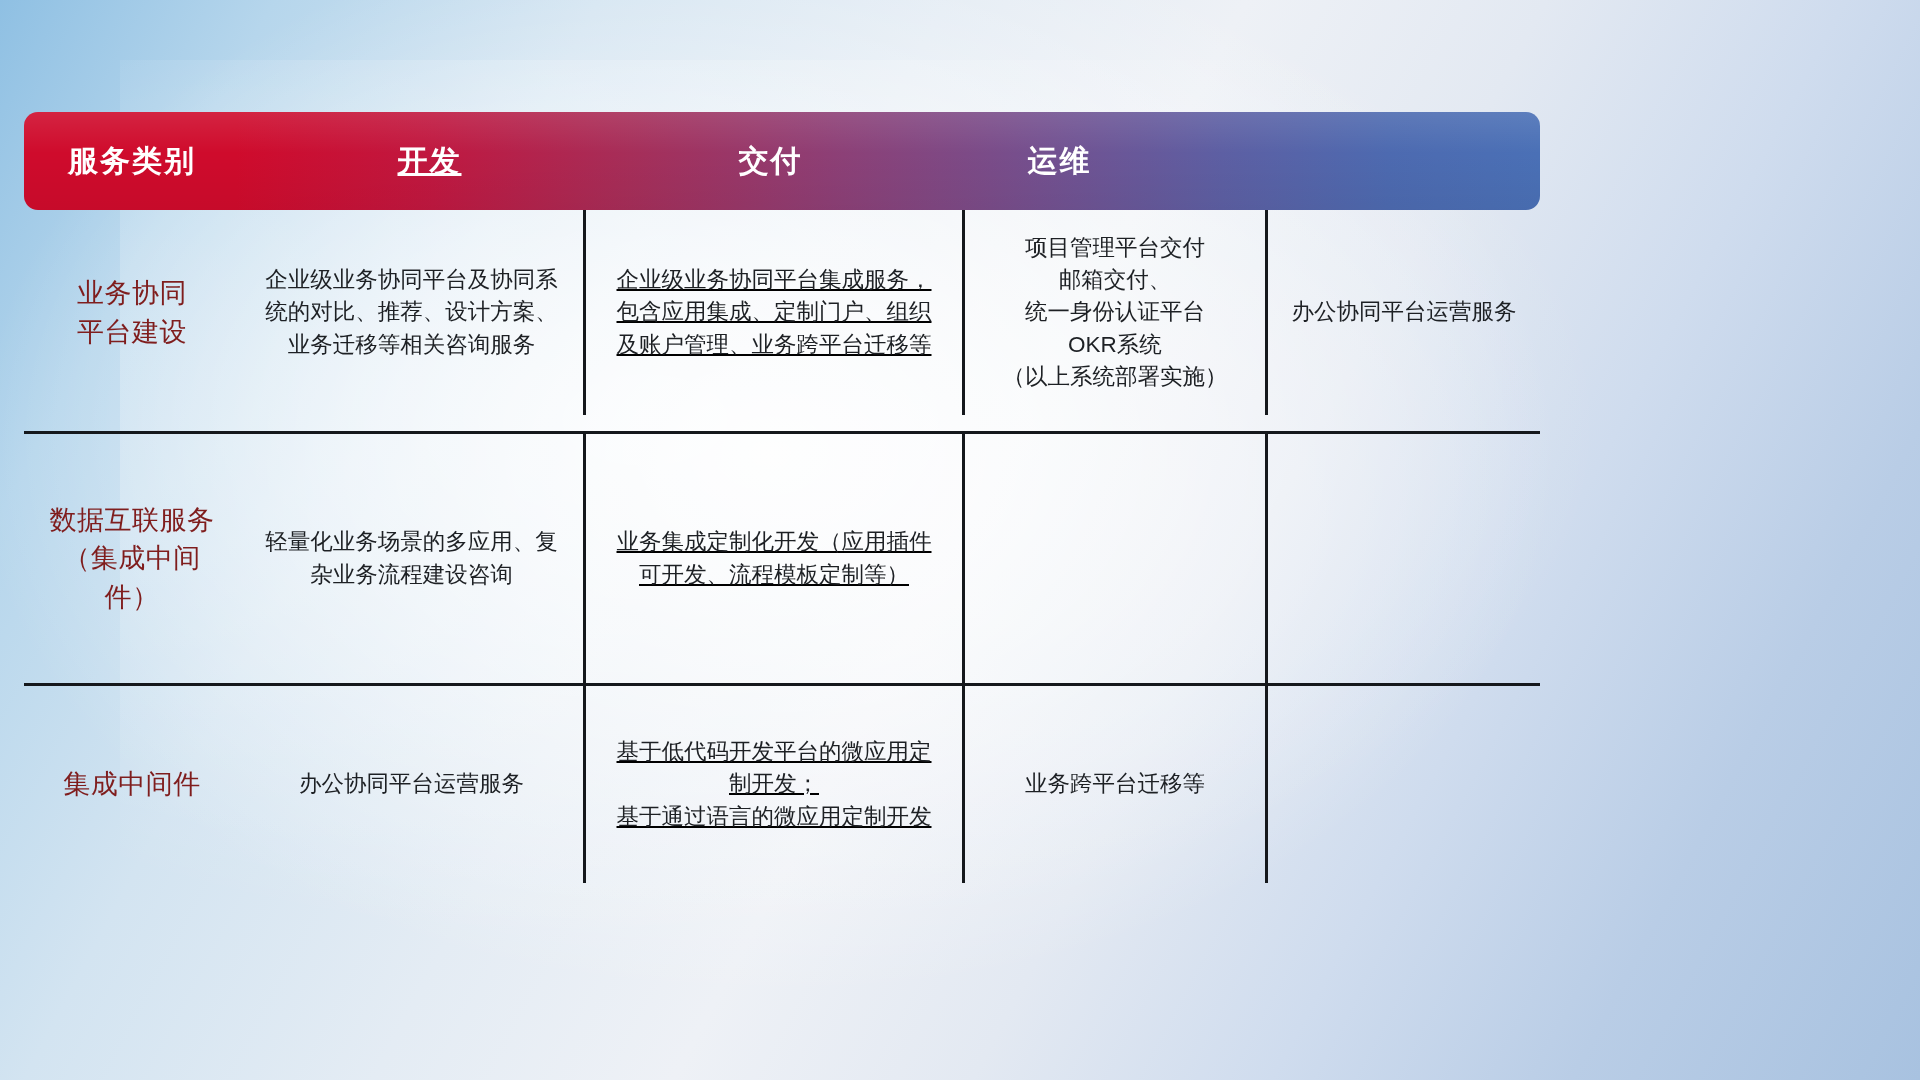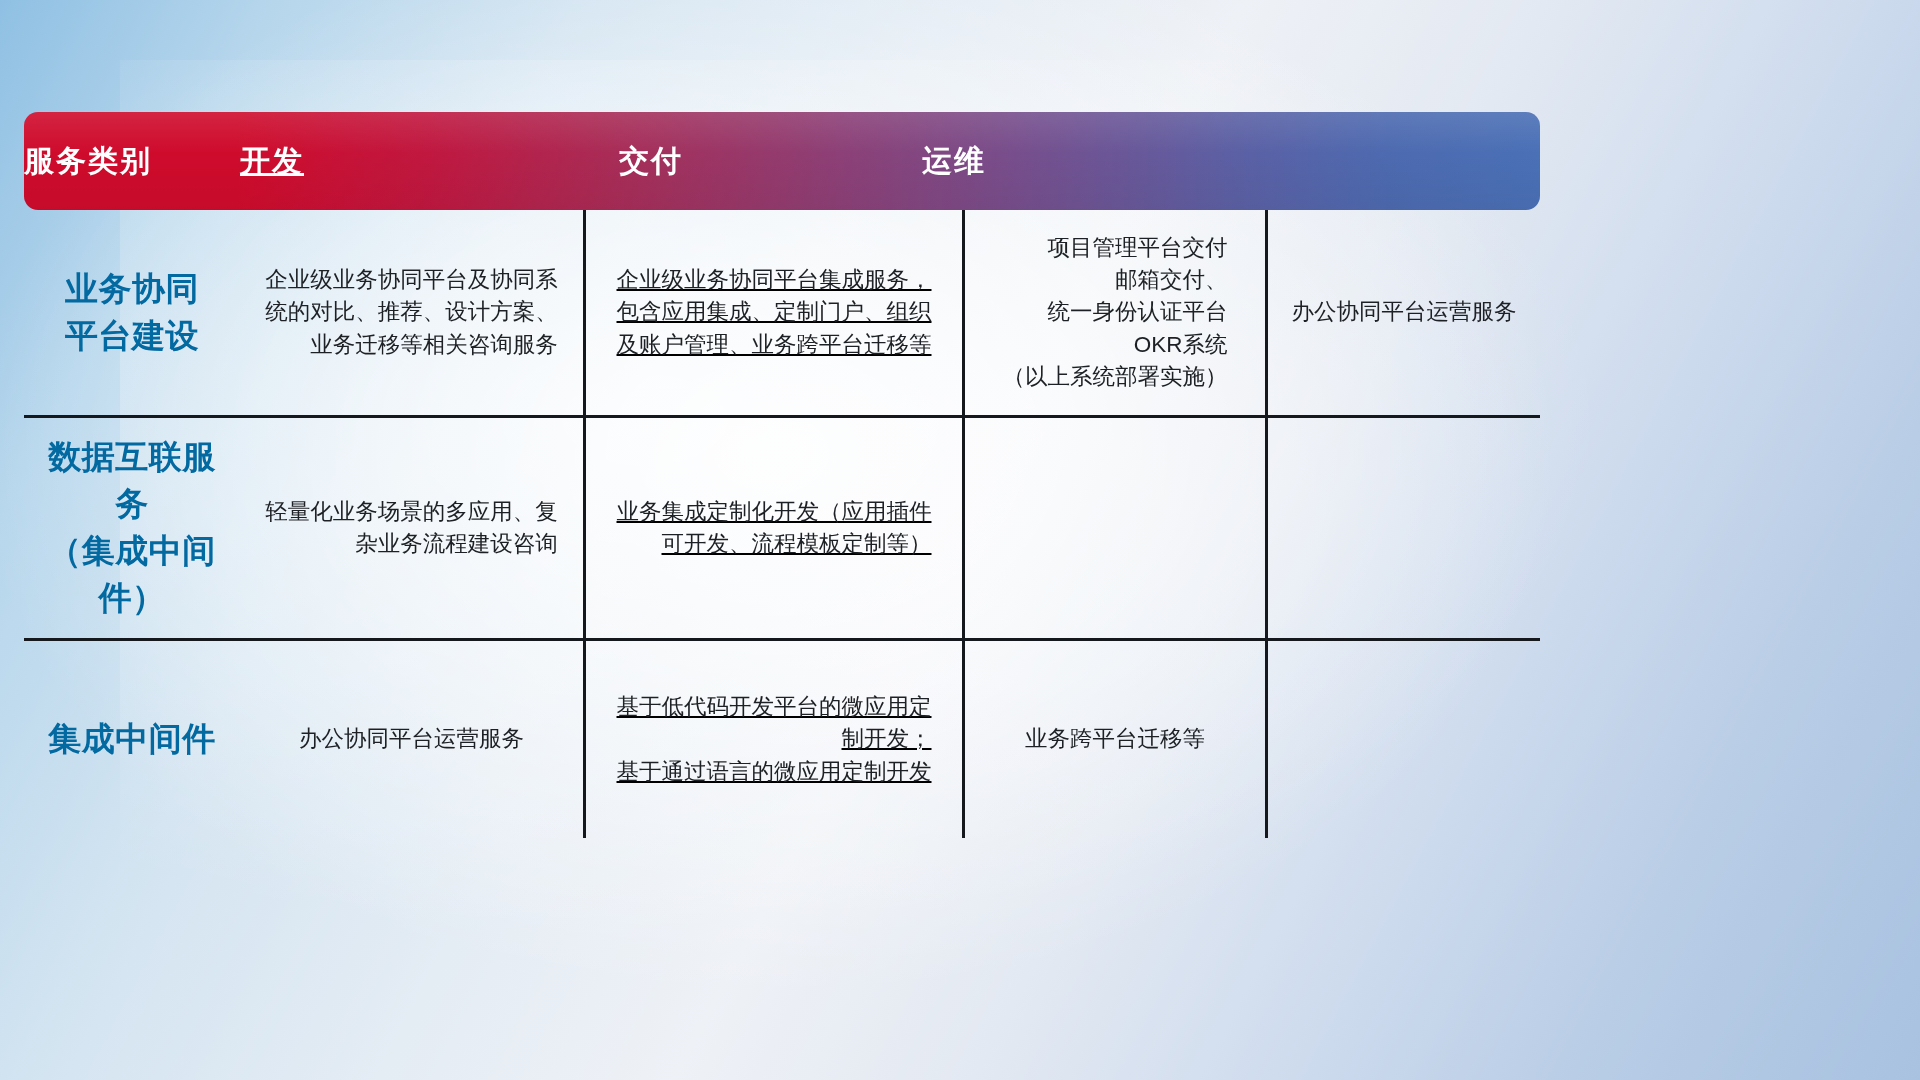--- a/index.html
+++ b/index.html
@@ -76,20 +76,21 @@
     position: absolute;
     inset: 0;
     background: linear-gradient(180deg, rgba(255,255,255,0.10) 0%, rgba(255,255,255,0.0) 42%, rgba(0,0,0,0.045) 100%);
     pointer-events: none;
   }
   .th {
     color: #ffffff;
     font-weight: 700;
     font-size: 30px;
     letter-spacing: 2px;
+    text-align: center;
     position: relative;
     z-index: 2;
     line-height: 1;
   }
 
   
   .tbody {
     position: relative;
     background: transparent;
   }
@@ -106,44 +107,43 @@
     align-items: center;
     justify-content: center;
     text-align: center;
     padding: 10px 14px;
     position: relative;
   }
   
   .td.sep { border-left: 3px solid #15181c; }
 
   .cat {
-    color: #0369a1;
-    font-weight: 700;
-    font-size: 33px;
+    color: #7f1d1d;
+    font-weight: 400;
+    font-size: 27px;
     line-height: 1.42;
     letter-spacing: 0.5px;
   }
   .body-text {
     color: #1d2024;
     font-size: 22.5px;
     line-height: 1.44;
     font-weight: 400;
-    text-align: right;
   }
 
   
   .c1 { width: 216px; flex: 0 0 216px; }
   .c2 { width: 343px; flex: 0 0 343px; }
   .c3 { width: 379px; flex: 0 0 379px; text-decoration: underline; }
   .c4 { width: 303px; flex: 0 0 303px; }
   .c5 { width: 275px; flex: 0 0 275px; }
 
   
   .r1 { height: 205px; }
-  .r2 { height: 223px; }
+  .r2 { height: 252px; margin-top: 16px; }
   .r3 { height: 200px; }
 </style>
 </head>
 <body>
 
 <div id="stage">
   <div class="sheen"></div>
 
   <div class="table-wrap">
 

